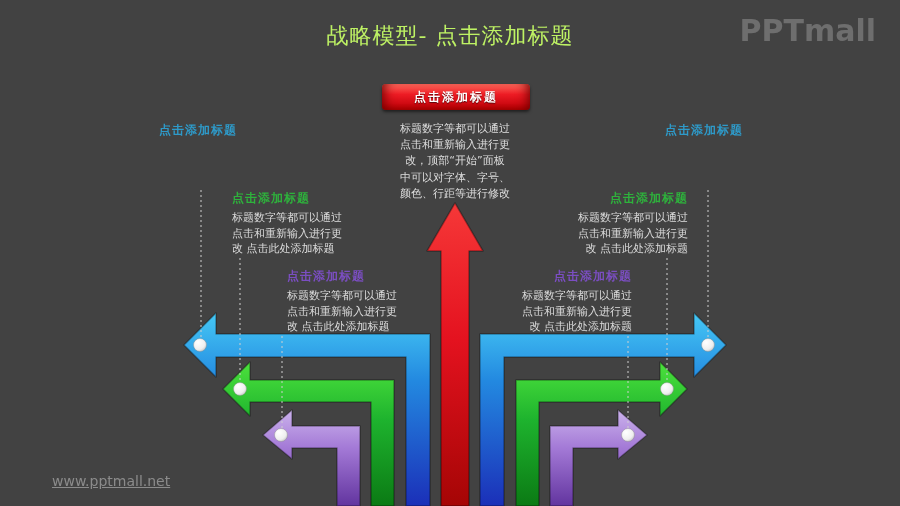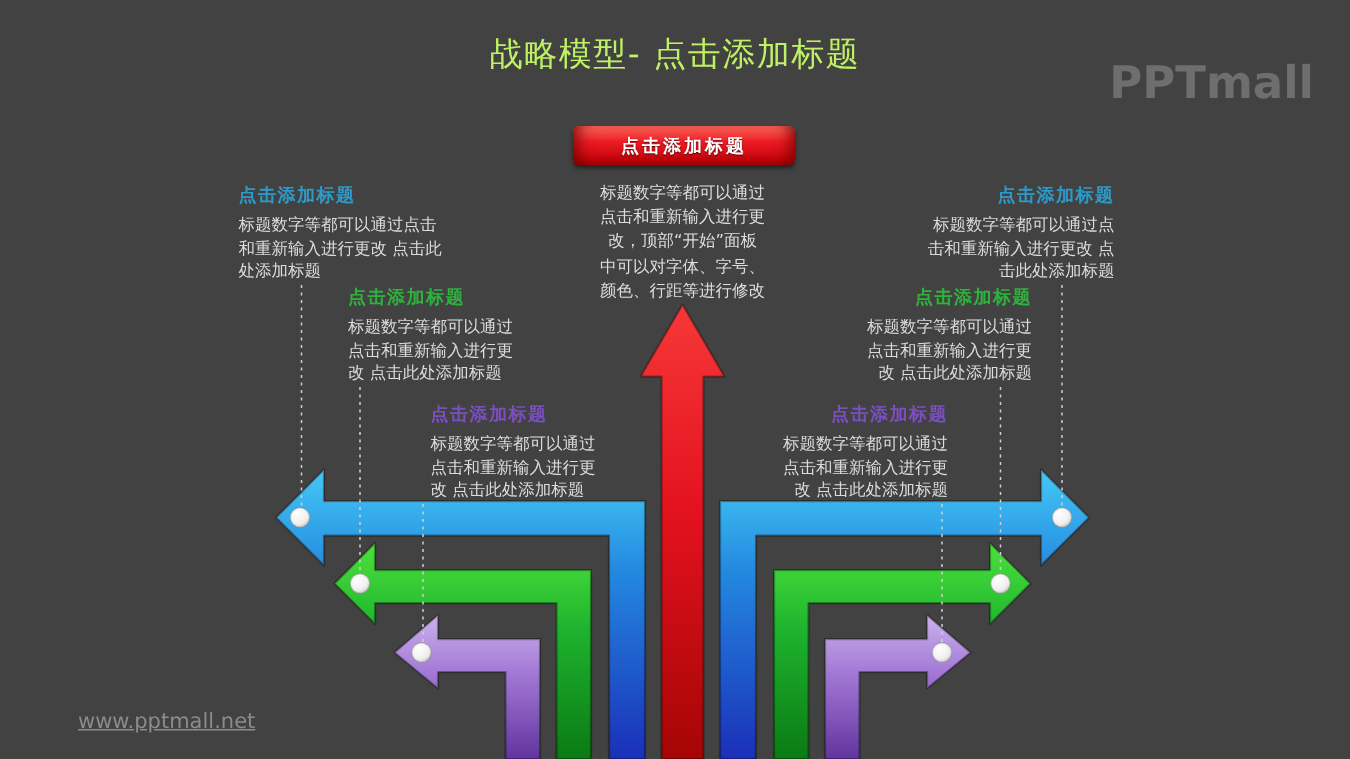--- a/index.html
+++ b/index.html
@@ -5,21 +5,21 @@
   html,body{margin:0;padding:0;background:#2e2e2e;}
   .slide{
     position:relative;width:900px;height:506px;background:#424242;overflow:hidden;
     font-family:"DejaVu Sans","Liberation Sans",sans-serif;
   }
   .title{
     position:absolute;top:21px;left:0;width:100%;text-align:center;
     color:#bef264;font-size:22px;font-weight:normal;letter-spacing:1px;
   }
   .logo{
-    position:absolute;top:38px;right:24px;color:#6e6e6e;
+    position:absolute;top:13px;right:24px;color:#6e6e6e;
     font-size:30px;font-weight:800;letter-spacing:0px;
   }
   .watermark{
     position:absolute;left:52px;top:473px;color:#8b8b8b;font-size:14px;text-decoration:underline;
   }
   .diagram{position:absolute;left:0;top:0;}
   .banner{
     position:absolute;left:382px;top:84px;width:148px;height:26px;border-radius:4px;
     background:linear-gradient(180deg,#ff6a5e 0%,#ed1c24 40%,#cf0a12 75%,#a80000 100%);
     box-shadow: inset 10px 0 12px -8px #700000, inset -10px 0 12px -8px #700000, 0 2px 3px rgba(0,0,0,.5);
@@ -115,42 +115,36 @@
   </div>
 
   <div class="center-text">标题数字等都可以通过
 点击和重新输入进行更
 改，顶部“开始”面板
 中可以对字体、字号、
 颜色、行距等进行修改</div>
 
   <div class="callout left pos-l1">
     <div class="co-header hdr-blue">点击添加标题</div>
-    <div class="co-body">标题数字等都可以通过点击
-和重新输入进行更改 点击此
-处添加标题</div>
   </div>
   <div class="callout left pos-l2">
     <div class="co-header hdr-green">点击添加标题</div>
     <div class="co-body">标题数字等都可以通过
 点击和重新输入进行更
 改 点击此处添加标题</div>
   </div>
   <div class="callout left pos-l3">
     <div class="co-header hdr-purple">点击添加标题</div>
     <div class="co-body">标题数字等都可以通过
 点击和重新输入进行更
 改 点击此处添加标题</div>
   </div>
 
   <div class="callout right pos-r1">
     <div class="co-header hdr-blue">点击添加标题</div>
-    <div class="co-body">标题数字等都可以通过点
-击和重新输入进行更改 点
-击此处添加标题</div>
   </div>
   <div class="callout right pos-r2">
     <div class="co-header hdr-green">点击添加标题</div>
     <div class="co-body">标题数字等都可以通过
 点击和重新输入进行更
 改 点击此处添加标题</div>
   </div>
   <div class="callout right pos-r3">
     <div class="co-header hdr-purple">点击添加标题</div>
     <div class="co-body">标题数字等都可以通过

